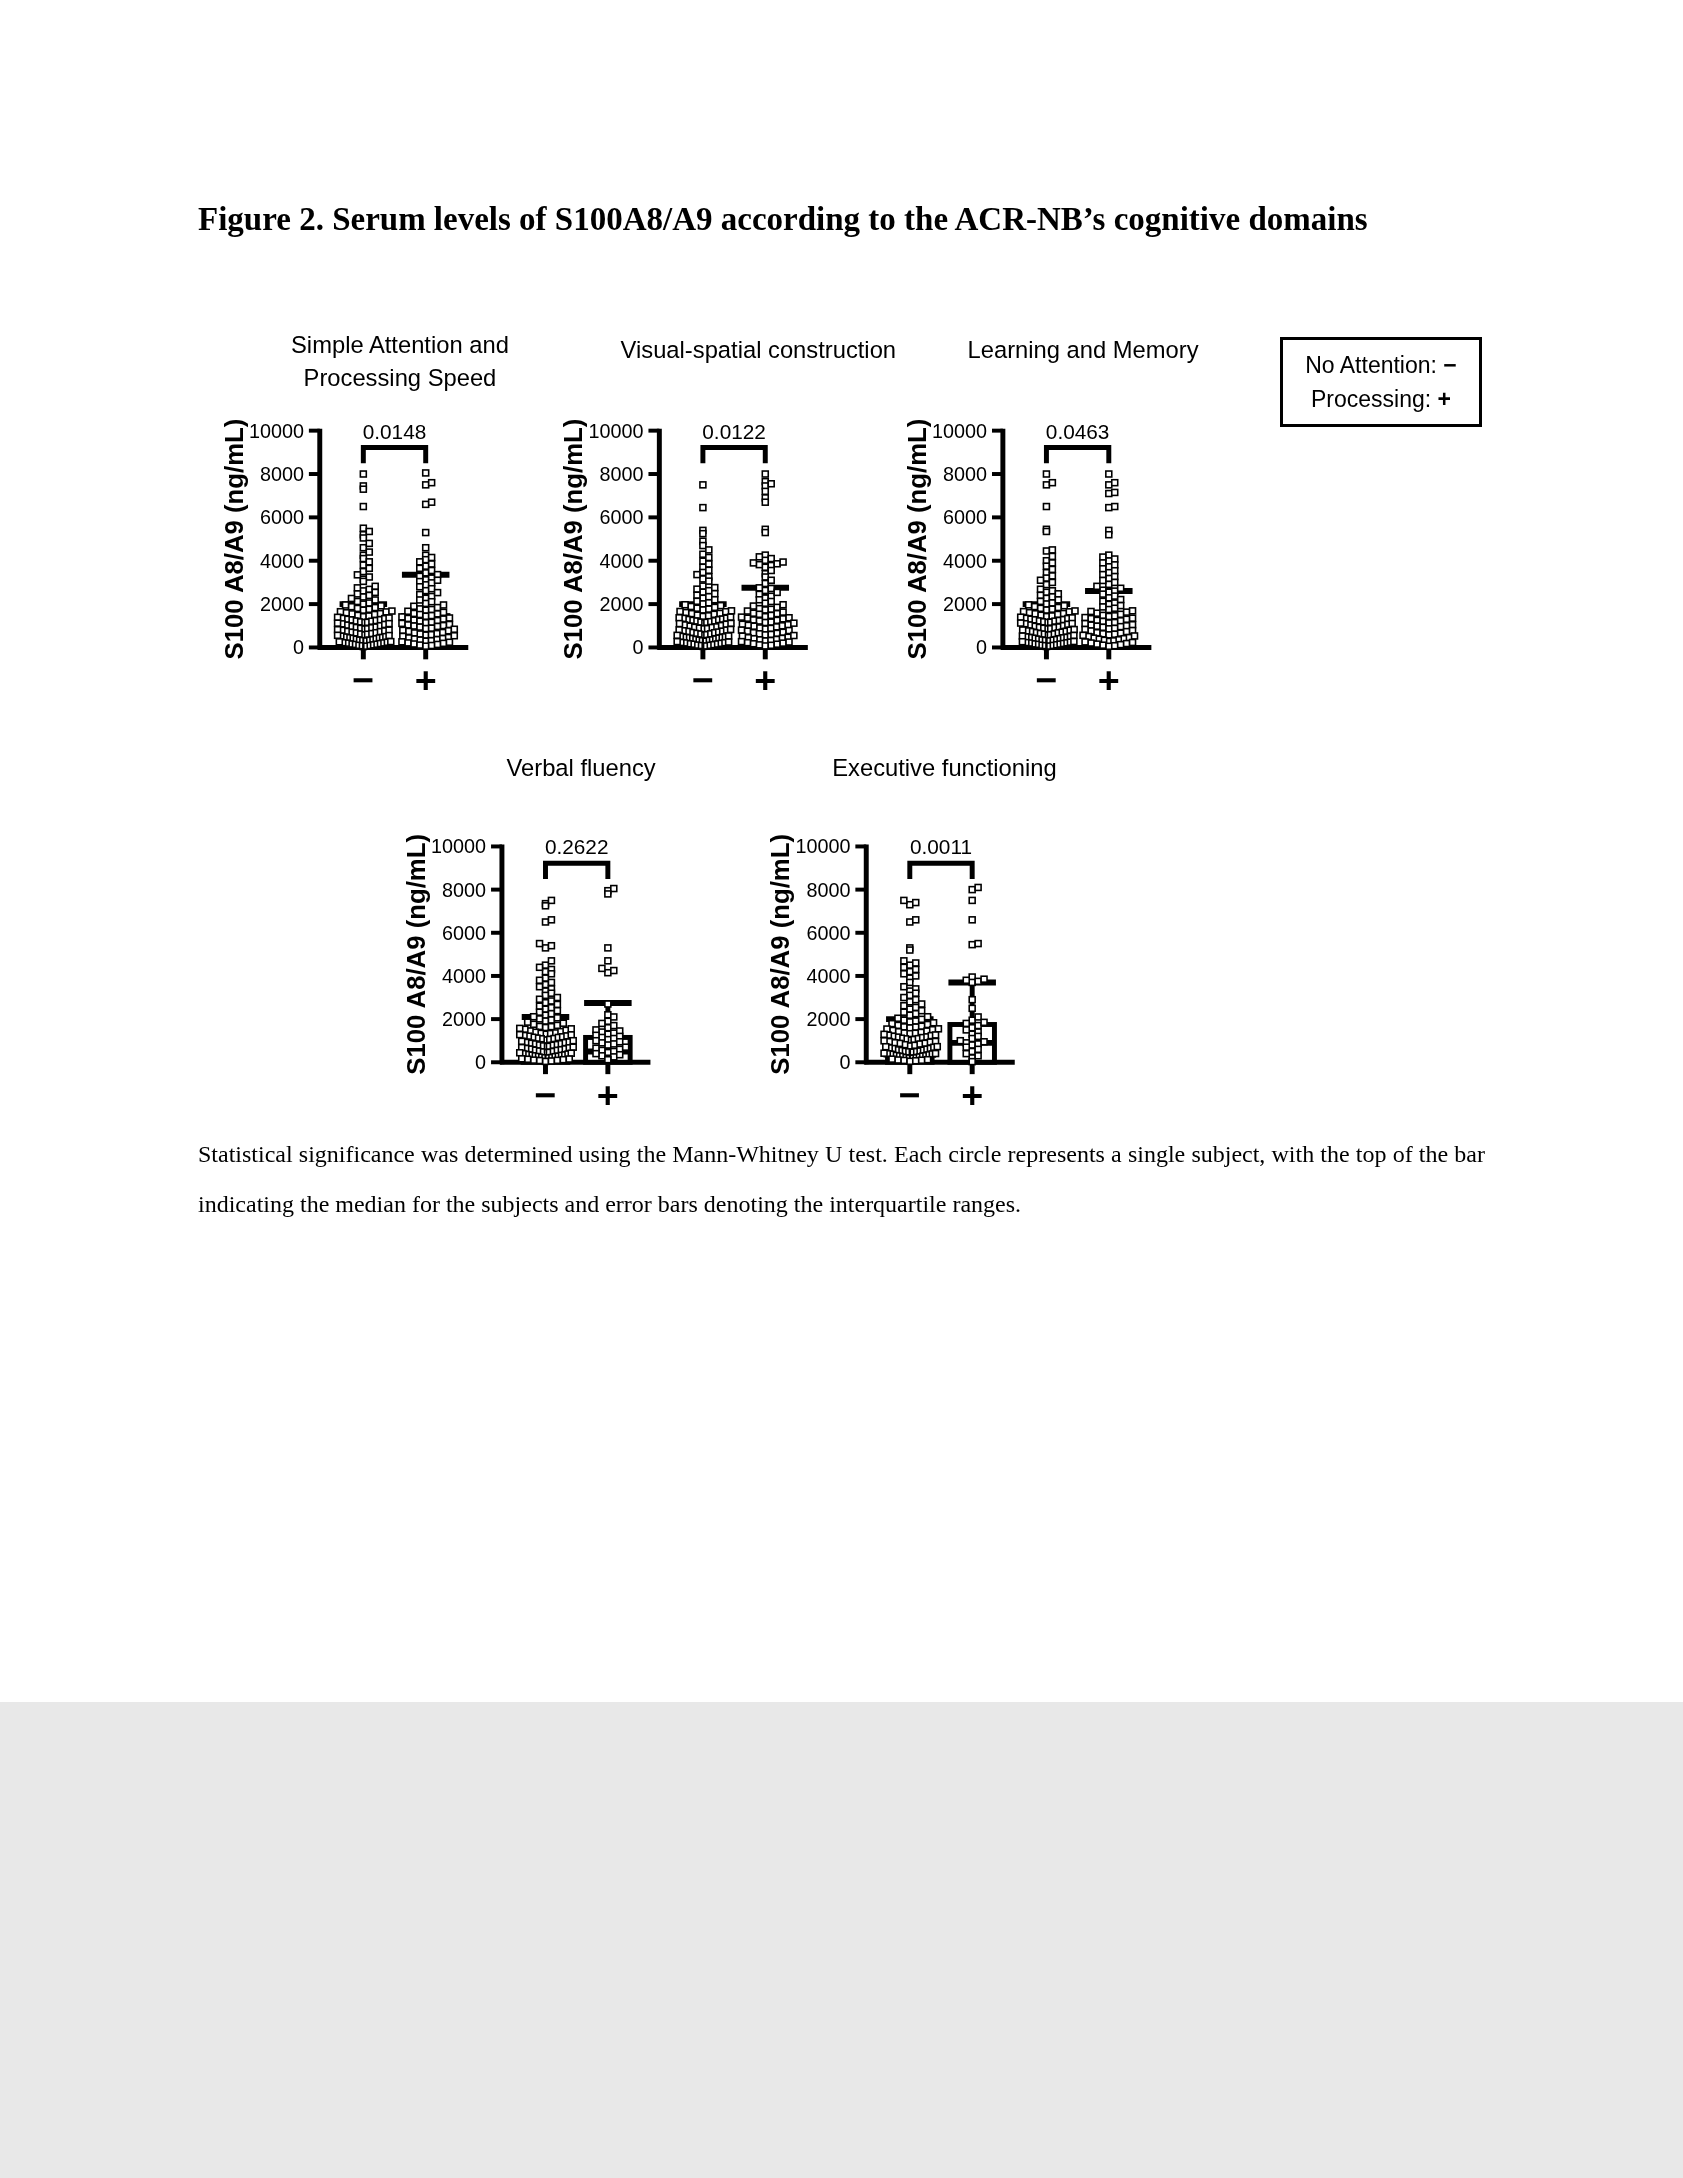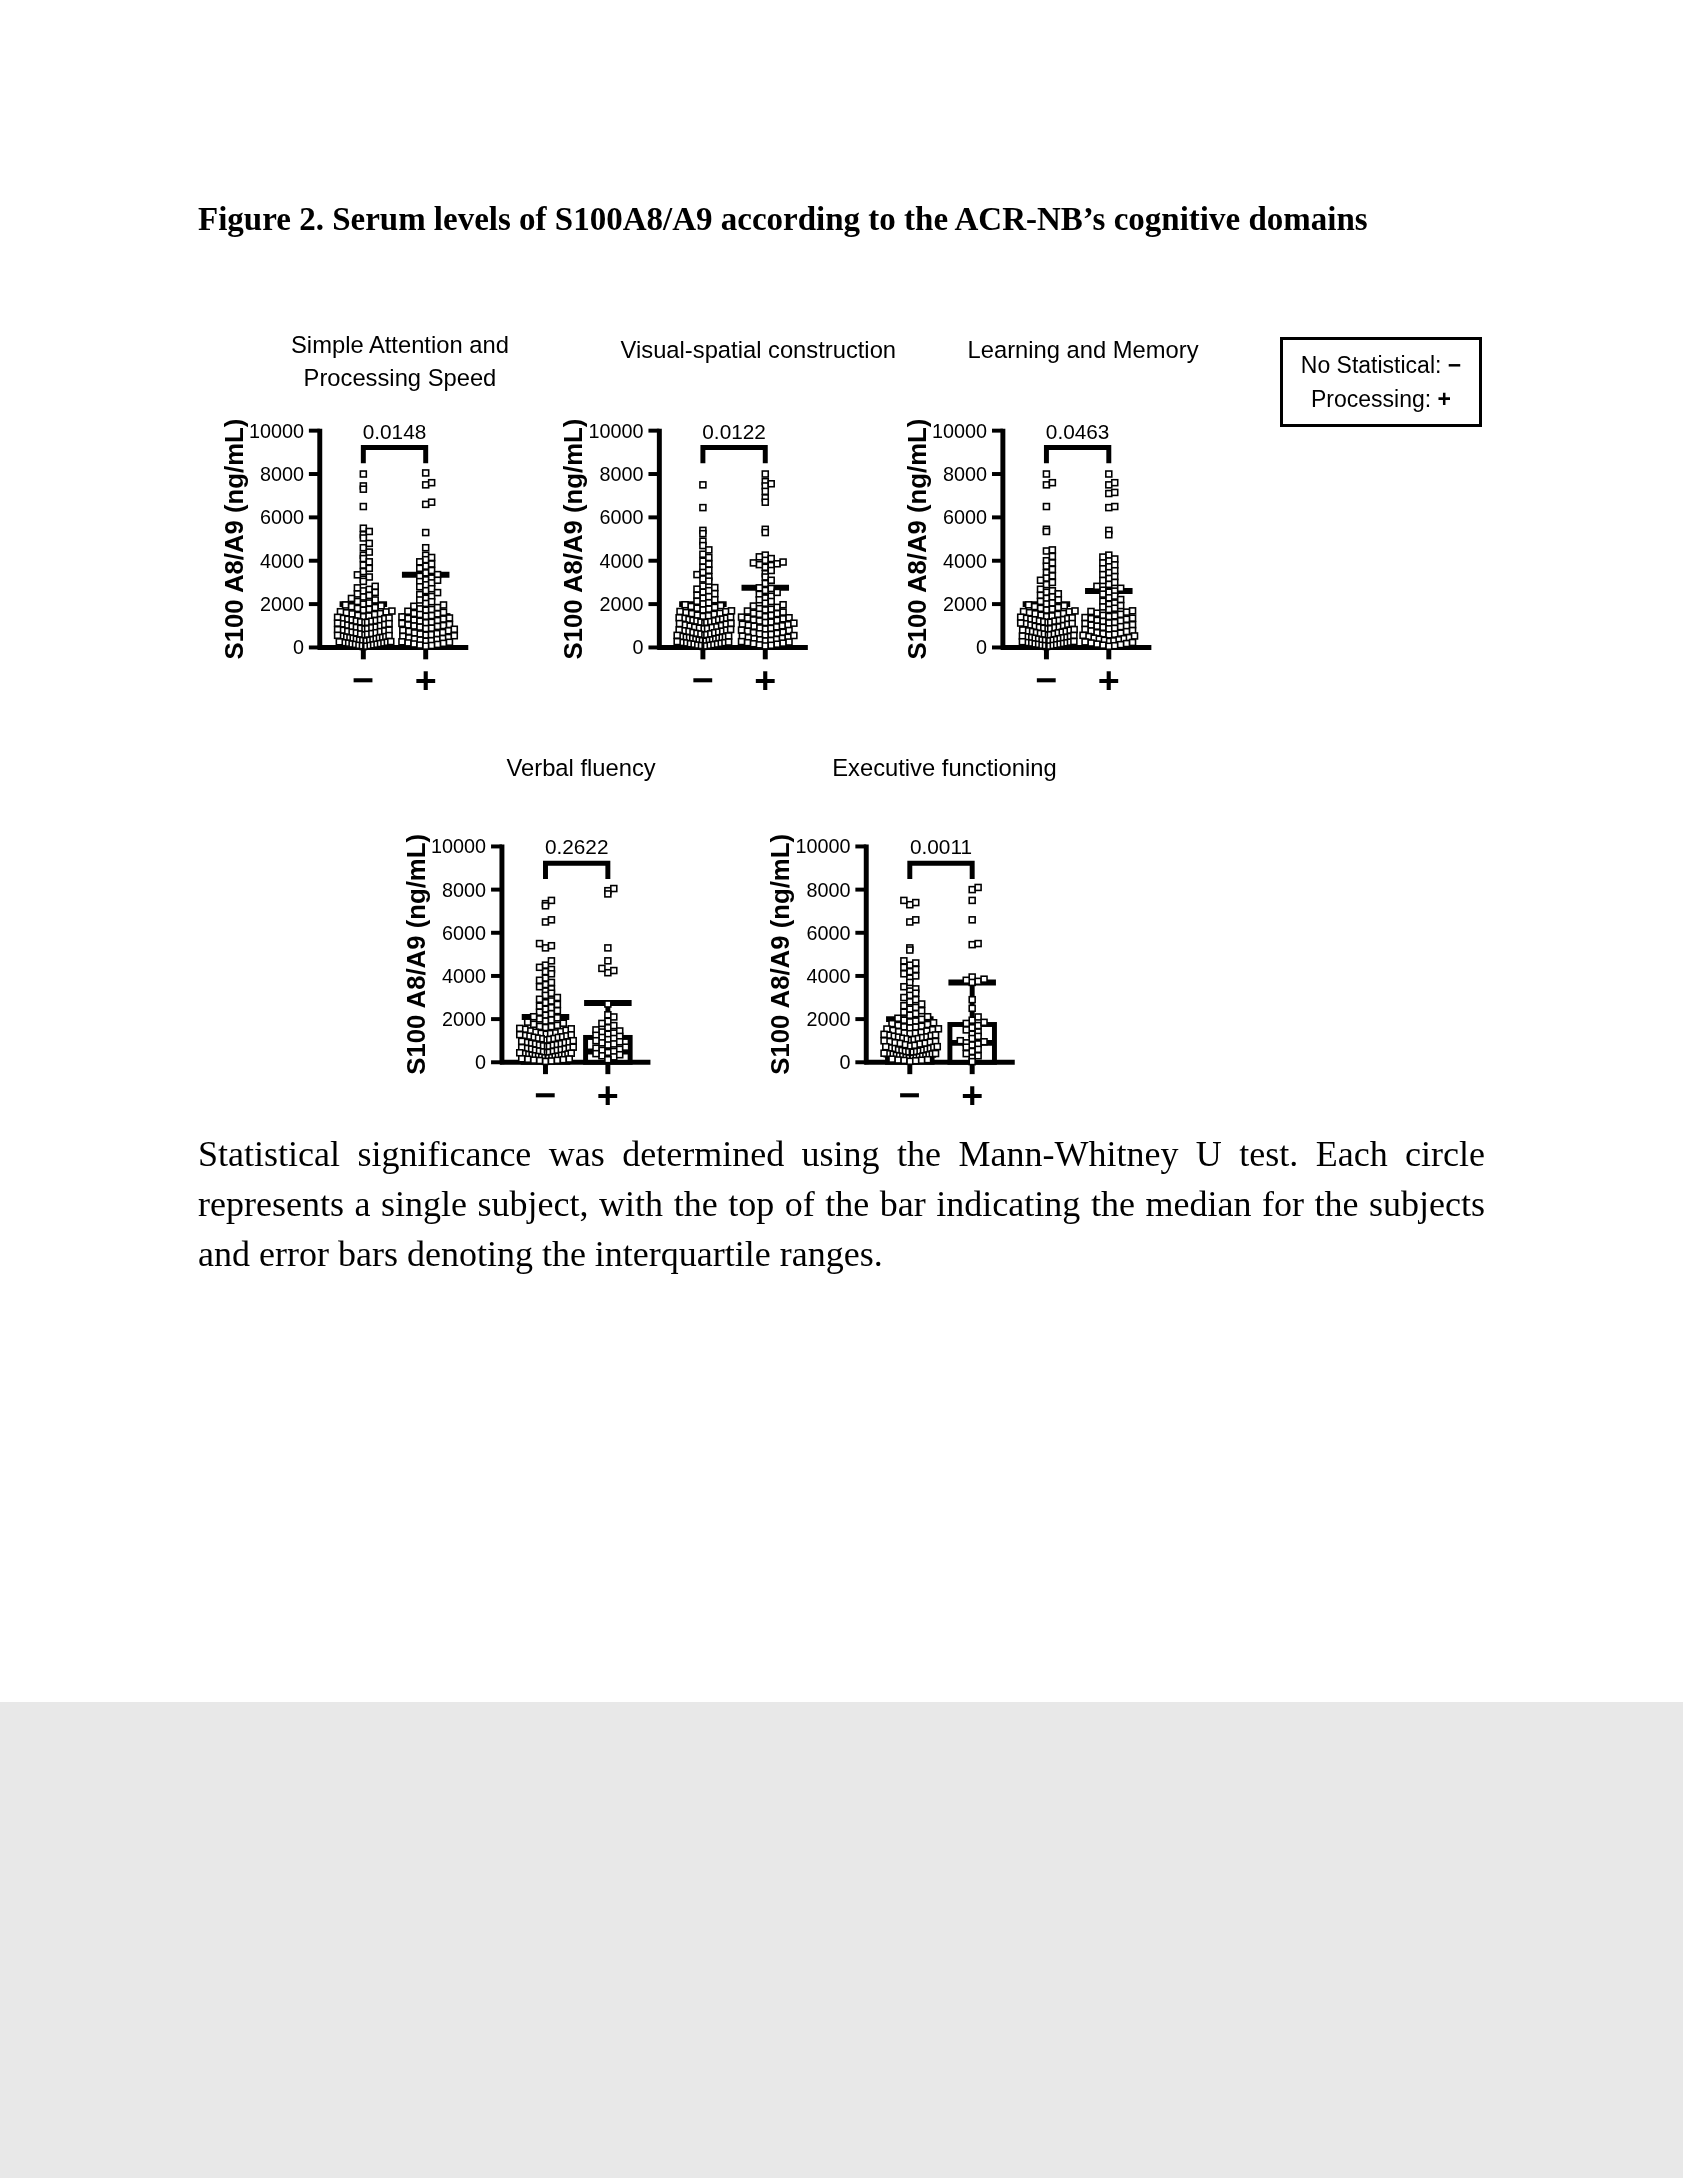--- a/index.html
+++ b/index.html
@@ -17,21 +17,21 @@
   .legend-box{
     position:absolute;left:1280px;top:337px;width:202px;height:90px;
     border:3px solid #000;box-sizing:border-box;
     display:flex;flex-direction:column;justify-content:center;align-items:center;
     font-size:23px;line-height:34px;text-align:center;
   }
   .legend-line{white-space:nowrap;}
   .legend-sym{font-weight:bold;}
   .caption{
     position:absolute;left:198px;top:1129px;width:1287px;margin:0;
-    font-family:"Liberation Serif",serif;font-size:36px;line-height:50px;
+    font-family:"Liberation Serif",serif;font-size:24px;line-height:50px;
     text-align:justify;
   }
 </style>
 </head>
 <body>
 
 <div class="page">
 
   <h1 class="fig-title">Figure 2. Serum levels of S100A8/A9 according to the ACR-NB’s cognitive domains</h1>
 
@@ -1204,21 +1204,21 @@
           <line x1="982" y1="1075" x2="982" y2="1085" stroke="#000000" stroke-width="5"></line>
           <text x="982" y="1119" fill="#000000" font-size="38" text-anchor="middle" font-weight="bold">+</text>
         </g>
         <path d="M 919 888 L 919 872 L 982 872 L 982 888" fill="none" stroke="#000000" stroke-width="5"></path>
         <text x="950.5" y="863" fill="#000000" font-size="21" text-anchor="middle" font-weight="normal">0.0011</text>
       </g>
     </svg>
 
   <div class="legend-box">
     <div class="legend-line">
-      <span>No Statistical:</span>
+      <span>No Attention:</span>
       <span class="legend-sym">−</span>
     </div>
     <div class="legend-line">
       <span>Processing:</span>
       <span class="legend-sym">+</span>
     </div>
   </div>
 
   <p class="caption">Statistical significance was determined using the Mann-Whitney U test. Each circle represents a single subject, with the top of the bar indicating the median for the subjects and error bars denoting the interquartile ranges.</p>
 

